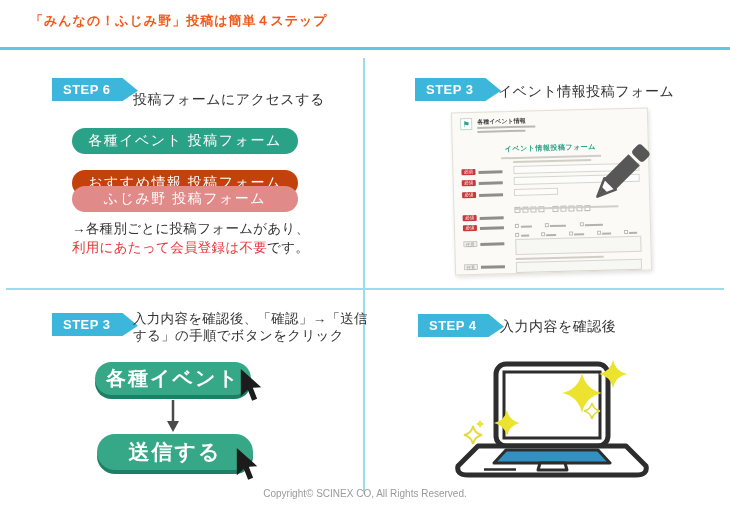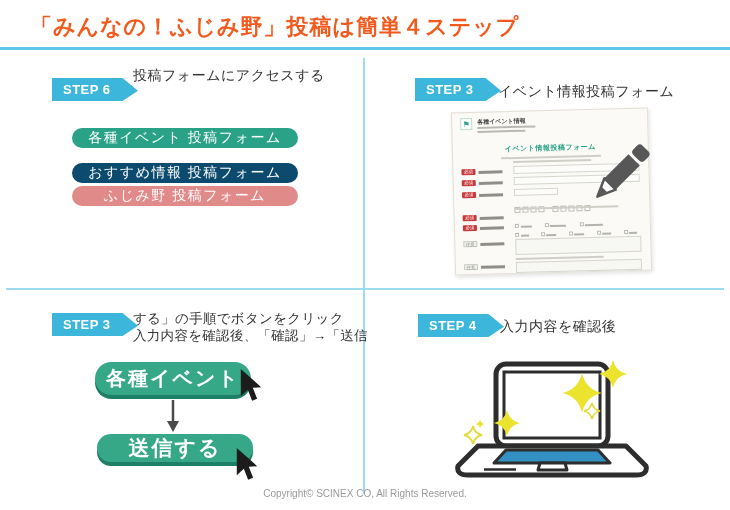--- a/index.html
+++ b/index.html
@@ -5,30 +5,30 @@
   :root{
     --accent-blue:#3db6dc; --divider-blue:#9bdcf0; --title-orange:#f2591d;
     --note-red:#e8383d; --btn-green:#36a787; --btn-green-sh:#1d8066;
     --laptop-blue:#3290c3; --sparkle:#ece32f; --req-red:#c7393b; --form-green:#2aa287;
     --ink:#333;
   }
   *{margin:0;padding:0;box-sizing:border-box}
   html,body{width:730px;height:510px}
   body{position:relative;background:#fff;font-family:"Liberation Sans",sans-serif;overflow:hidden}
   .abs{position:absolute}
-  .page-title{left:30px;top:12px;font-size:22px;font-weight:bold;color:var(--title-orange);letter-spacing:1px}
+  .page-title{left:30px;top:12px;font-size:13px;font-weight:bold;color:var(--title-orange);letter-spacing:1px}
   .top-rule{left:0;top:47px;width:730px;height:3px;background:#5ec6e6}
   .v-divider{left:363px;top:58px;width:2px;height:436px;background:var(--divider-blue)}
   .h-divider{left:6px;top:288px;width:718px;height:2px;background:var(--divider-blue)}
   .badge{width:86px;height:23px;background:var(--accent-blue);color:#fff;font-weight:bold;
          font-size:13px;line-height:23px;padding-left:11px;letter-spacing:.5px;
          clip-path:polygon(0 0,82% 0,100% 55%,82% 100%,0 100%)}
   .heading{font-size:14px;color:var(--ink);letter-spacing:.5px}
   .heading2{font-size:13.5px;color:var(--ink);line-height:17px;letter-spacing:.3px}
-  .pill{left:72px;width:226px;height:20px;border-radius:14px;color:#fff;font-size:14px;
+  .pill{left:72px;width:226px;height:26px;border-radius:14px;color:#fff;font-size:14px;
         display:flex;align-items:center;justify-content:center;letter-spacing:1.5px;cursor:pointer}
   .note{left:72px;top:219px;font-size:13.5px;color:var(--ink);line-height:19px;letter-spacing:.3px}
   .note .red{color:var(--note-red)}
   .big-btn{background:var(--btn-green);border-radius:18px;color:#fff;font-weight:bold;
            display:flex;align-items:center;justify-content:center;box-shadow:0 4px 0 var(--btn-green-sh);
            letter-spacing:2px;cursor:pointer}
   .copyright{left:0;top:488px;width:730px;text-align:center;font-size:10px;color:#9a9a9a}
   
   .form-shot{left:453px;top:110px;width:197px;height:163px;background:#fbfaf6;
              border:1px solid #e3dfd5;box-shadow:1px 2px 4px rgba(0,0,0,.12);transform:rotate(-1.5deg)}
@@ -52,25 +52,27 @@
 </style>
 </head>
 <body>
 
 <div class="abs page-title">「みんなの！ふじみ野」投稿は簡単４ステップ</div>
 <div class="abs top-rule"></div>
 <div class="abs v-divider"></div>
 <div class="abs h-divider"></div>
 
 <div class="abs badge" style="left:52px;top:78px">STEP 6</div>
-<div class="abs heading" style="left:133px;top:67px">投稿フォームにアクセスする</div>
+<div class="abs heading" style="left:133px;top:91px">投稿フォームにアクセスする</div>
 <div class="abs pill" style="top: 128px; background: rgb(42, 162, 135);">各種イベント 投稿フォーム</div>
-<div class="abs pill" style="top: 163px; background: #0c4a6e;">おすすめ情報 投稿フォーム</div>
+<div class="abs pill" style="top: 170px; background: #c2410c;">おすすめ情報 投稿フォーム</div>
 <div class="abs pill" style="top: 186px; background: rgb(225, 138, 138);">ふじみ野 投稿フォーム</div>
 <div class="abs note">
+  <div>→各種別ごとに投稿フォームがあり、</div>
+  <div><span class="red">利用にあたって会員登録は不要</span><span>です。</span></div>
 </div>
 
 <div class="abs badge" style="left:415px;top:78px">STEP 3</div>
 <div class="abs heading" style="left:498px;top:83px">イベント情報投稿フォーム</div>
 
 <div class="abs form-shot">
   <div class="abs flag-box">⚑</div>
   <div class="abs fh-title">各種イベント情報</div>
   <div class="abs bar" style="left:25px;top:14px;width:58px"></div>
   <div class="abs bar" style="left:25px;top:18px;width:48px"></div>
@@ -134,32 +136,32 @@
   <g transform="rotate(45 42 42)">
     <rect x="34" y="6" width="16" height="13" rx="4" fill="#575757"></rect>
     <rect x="34" y="22" width="16" height="34" fill="#575757"></rect>
     <polygon points="34,56 50,56 42,74" fill="#fff" stroke="#575757" stroke-width="2.5" stroke-linejoin="round"></polygon>
     <polygon points="38.5,64 45.5,64 42,72" fill="#575757"></polygon>
   </g>
 </svg>
 
 <div class="abs badge" style="left:52px;top:313px">STEP 3</div>
 <div class="abs heading2" style="left:133px;top:310px">
+  <div>入力内容を確認後、「確認」→「送信</div>
   <div>する」の手順でボタンをクリック</div>
-  <div>入力内容を確認後、「確認」→「送信</div>
 </div>
 <div class="abs big-btn" style="left:95px;top:362px;width:156px;height:33px;font-size:20px">各種イベント</div>
 <svg class="abs" style="left:238px;top:369px" width="26" height="34" viewBox="0 0 22 30">
   <path d="M2,0 L2,24 L8.2,18.2 L12,28 L16.4,26.2 L12.6,16.6 L20,16 Z" fill="#1c1c1c"></path>
 </svg>
 <svg class="abs" style="left:166px;top:400px" width="14" height="32" viewBox="0 0 14 32">
   <line x1="7" y1="0" x2="7" y2="23" stroke="#4a4a4a" stroke-width="2.5"></line>
   <path d="M1,21 L13,21 L7,32 Z" fill="#4a4a4a"></path>
 </svg>
-<div class="abs big-btn" style="left:97px;top:434px;width:156px;height:28px;font-size:21px">送信する</div>
+<div class="abs big-btn" style="left:97px;top:434px;width:156px;height:36px;font-size:21px">送信する</div>
 <svg class="abs" style="left:234px;top:448px" width="26" height="34" viewBox="0 0 22 30">
   <path d="M2,0 L2,24 L8.2,18.2 L12,28 L16.4,26.2 L12.6,16.6 L20,16 Z" fill="#1c1c1c"></path>
 </svg>
 
 <div class="abs badge" style="left:418px;top:314px">STEP 4</div>
 <div class="abs heading" style="left:500px;top:318px">入力内容を確認後</div>
 
 <svg class="abs" style="left:448px;top:356px" width="210" height="128" viewBox="0 0 210 128">
   <rect x="48" y="8" width="112" height="82" rx="10" fill="#fff" stroke="#2d2d2d" stroke-width="5"></rect>
   <rect x="56" y="16" width="96" height="66" fill="#fff" stroke="#2d2d2d" stroke-width="3"></rect>

